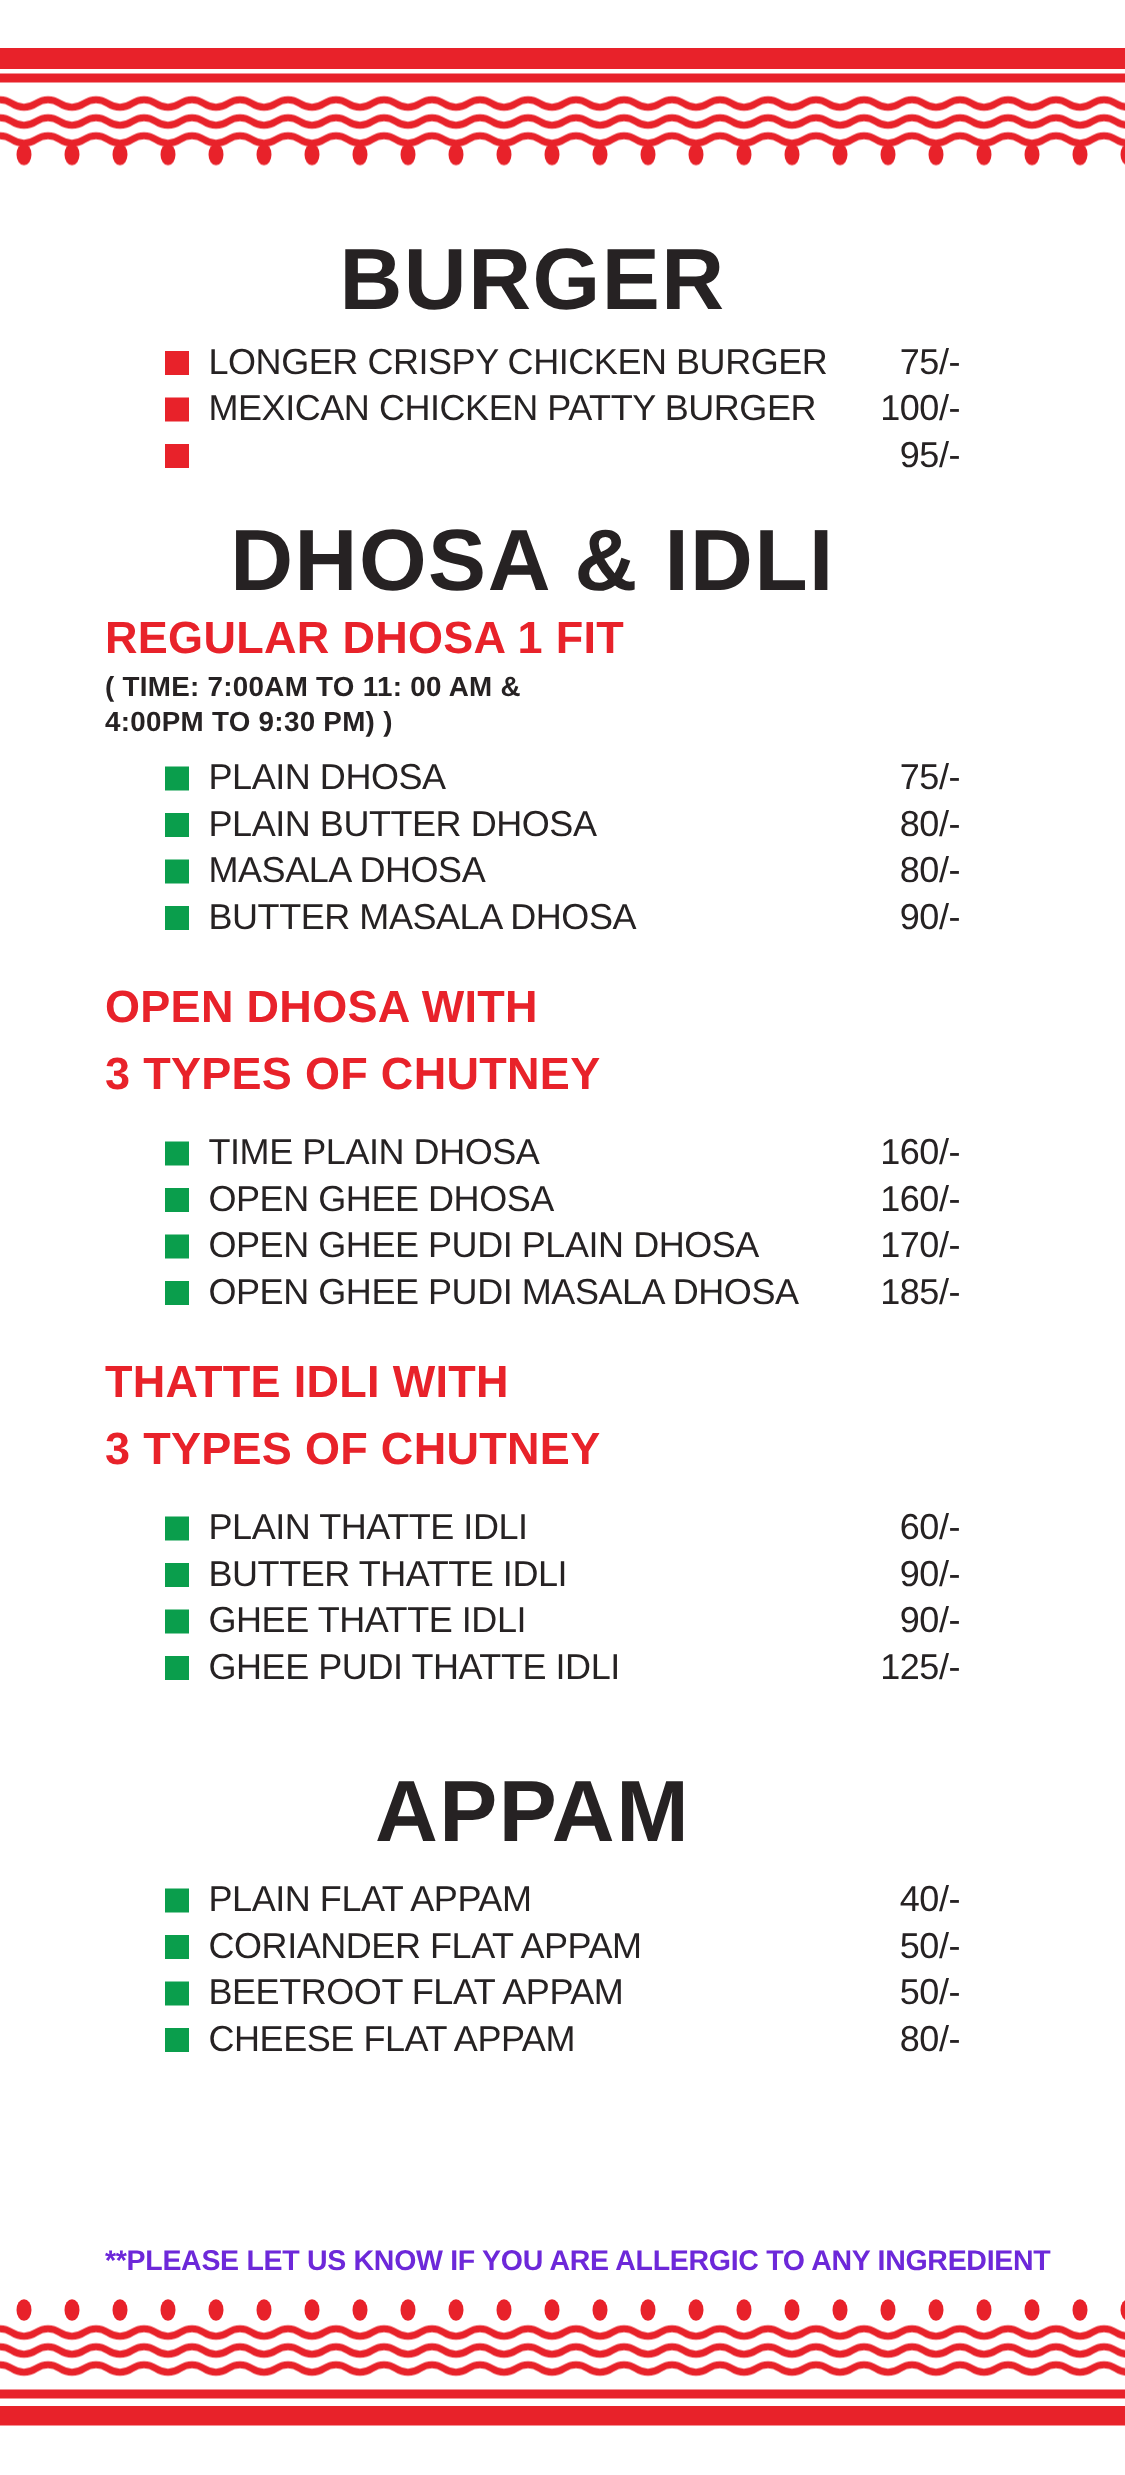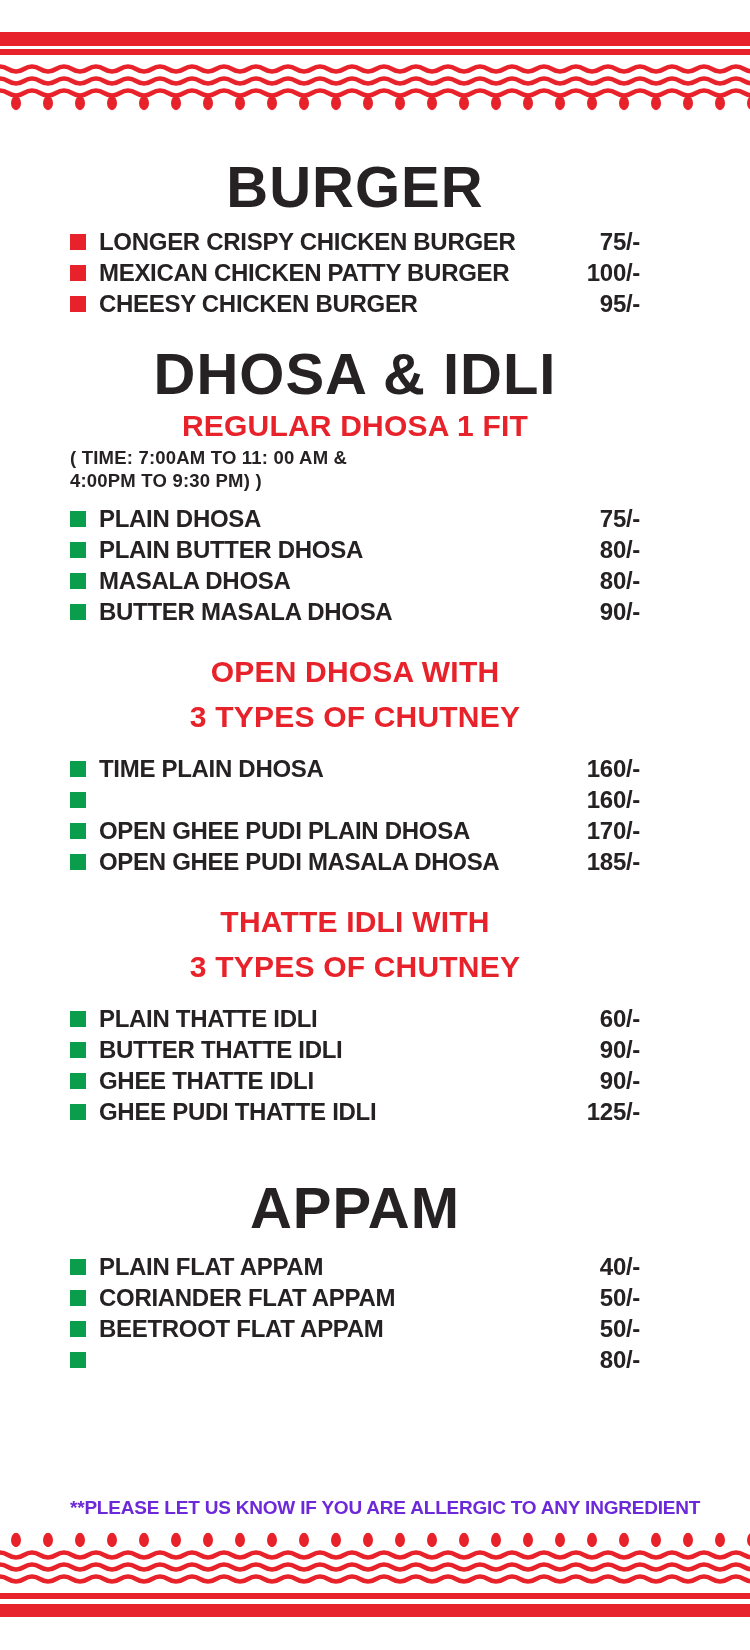--- a/index.html
+++ b/index.html
@@ -26,36 +26,36 @@
 
   .big-title{
     font-size:58px;font-weight:700;line-height:1.0;text-align:center;
     letter-spacing:1px;color:#262223;white-space:nowrap;
   }
   .title-burger{margin-top:158px;}
   .title-dhosa{margin-top:26px;}
   .title-appam{margin-top:52px;}
 
   .red-head{
-    font-size:30px;font-weight:700;color:#e8222a;text-align:center;
+    font-size:30px;font-weight:700;color:#e8222a;
     line-height:1.5;letter-spacing:0.2px;white-space:nowrap;
   }
   .red-head.single{line-height:1.16;margin-top:6px;}
   .red-head.double{margin-top:22px;}
 
   .time-note{
     font-size:18.5px;font-weight:700;line-height:1.28;
     letter-spacing:0.2px;margin-top:2px;white-space:nowrap;
   }
 
   .rows{margin-top:10px;}
   .rows.gap{margin-top:14px;}
   .row{
     display:flex;align-items:center;height:31px;
-    font-size:24px;font-weight:700;letter-spacing:-0.3px;
+    font-size:24px;font-weight:400;letter-spacing:-0.3px;margin-left:40px;
   }
   .bullet{width:16px;height:16px;flex:none;margin-right:13px;}
   .bullet.red{background:#e8222a;}
   .bullet.green{background:#0a9e4c;}
   .name{white-space:nowrap;}
   .price{margin-left:auto;white-space:nowrap;}
 
   .footer-note{
     margin-top:122px;text-align:center;font-size:19px;font-weight:700;
     color:#6d28d9;letter-spacing:-0.2px;white-space:nowrap;
@@ -98,21 +98,20 @@
         <span class="name">LONGER CRISPY CHICKEN BURGER</span>
         <span class="price">75/-</span>
       </div>
       <div class="row">
         <span class="bullet red"></span>
         <span class="name">MEXICAN CHICKEN PATTY BURGER</span>
         <span class="price">100/-</span>
       </div>
       <div class="row">
         <span class="bullet red"></span>
-        <span class="name">CHEESY CHICKEN BURGER</span>
         <span class="price">95/-</span>
       </div>
     </div>
 
     <div class="big-title title-dhosa">DHOSA &amp; IDLI</div>
     <div class="red-head single">REGULAR DHOSA 1 FIT</div>
     <div class="time-note">
       <div>( TIME: 7:00AM TO 11: 00 AM &amp;</div>
       <div>4:00PM TO 9:30 PM) )</div>
     </div>
@@ -144,20 +143,21 @@
       <div>3 TYPES OF CHUTNEY</div>
     </div>
     <div class="rows gap">
       <div class="row">
         <span class="bullet green"></span>
         <span class="name">TIME PLAIN DHOSA</span>
         <span class="price">160/-</span>
       </div>
       <div class="row">
         <span class="bullet green"></span>
+        <span class="name">OPEN GHEE DHOSA</span>
         <span class="price">160/-</span>
       </div>
       <div class="row">
         <span class="bullet green"></span>
         <span class="name">OPEN GHEE PUDI PLAIN DHOSA</span>
         <span class="price">170/-</span>
       </div>
       <div class="row">
         <span class="bullet green"></span>
         <span class="name">OPEN GHEE PUDI MASALA DHOSA</span>
@@ -204,20 +204,21 @@
         <span class="name">CORIANDER FLAT APPAM</span>
         <span class="price">50/-</span>
       </div>
       <div class="row">
         <span class="bullet green"></span>
         <span class="name">BEETROOT FLAT APPAM</span>
         <span class="price">50/-</span>
       </div>
       <div class="row">
         <span class="bullet green"></span>
+        <span class="name">CHEESE FLAT APPAM</span>
         <span class="price">80/-</span>
       </div>
     </div>
 
     <div class="footer-note">**PLEASE LET US KNOW IF YOU ARE ALLERGIC TO ANY INGREDIENT</div>
   </div>
 
   <div class="deco-bottom">
     <svg class="dots" width="750" height="16" viewBox="0 0 750 16">
       <defs>

